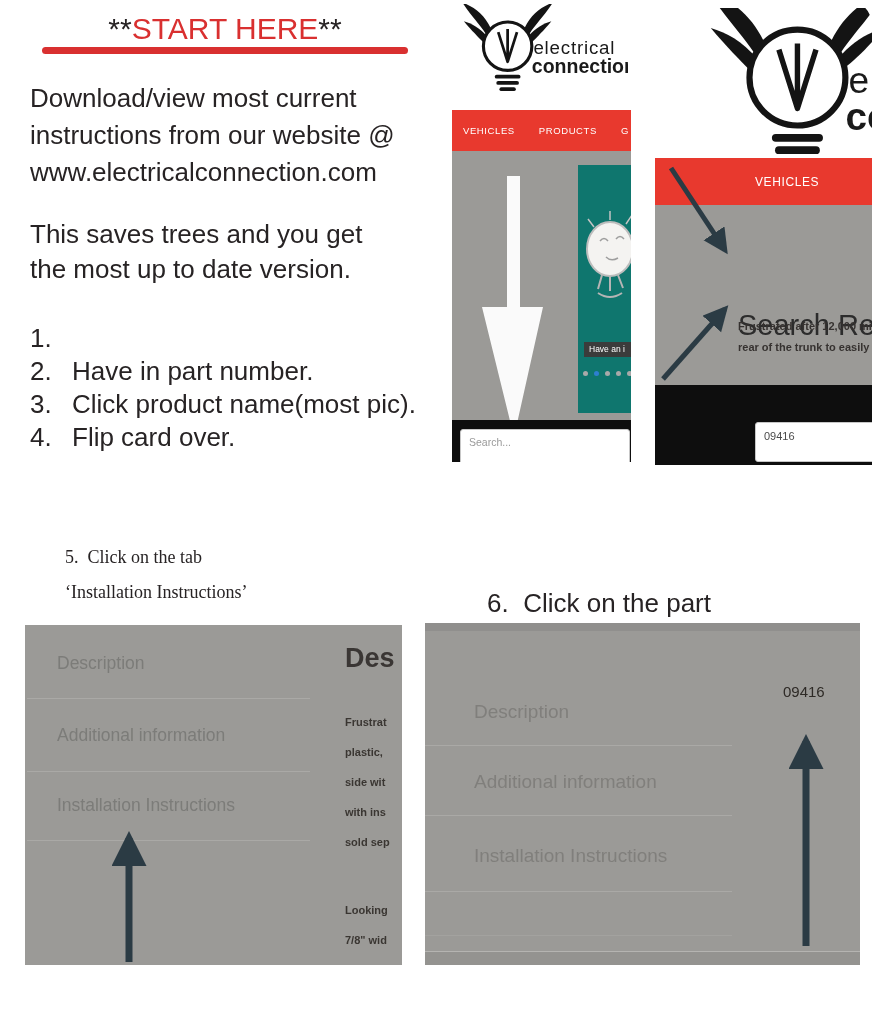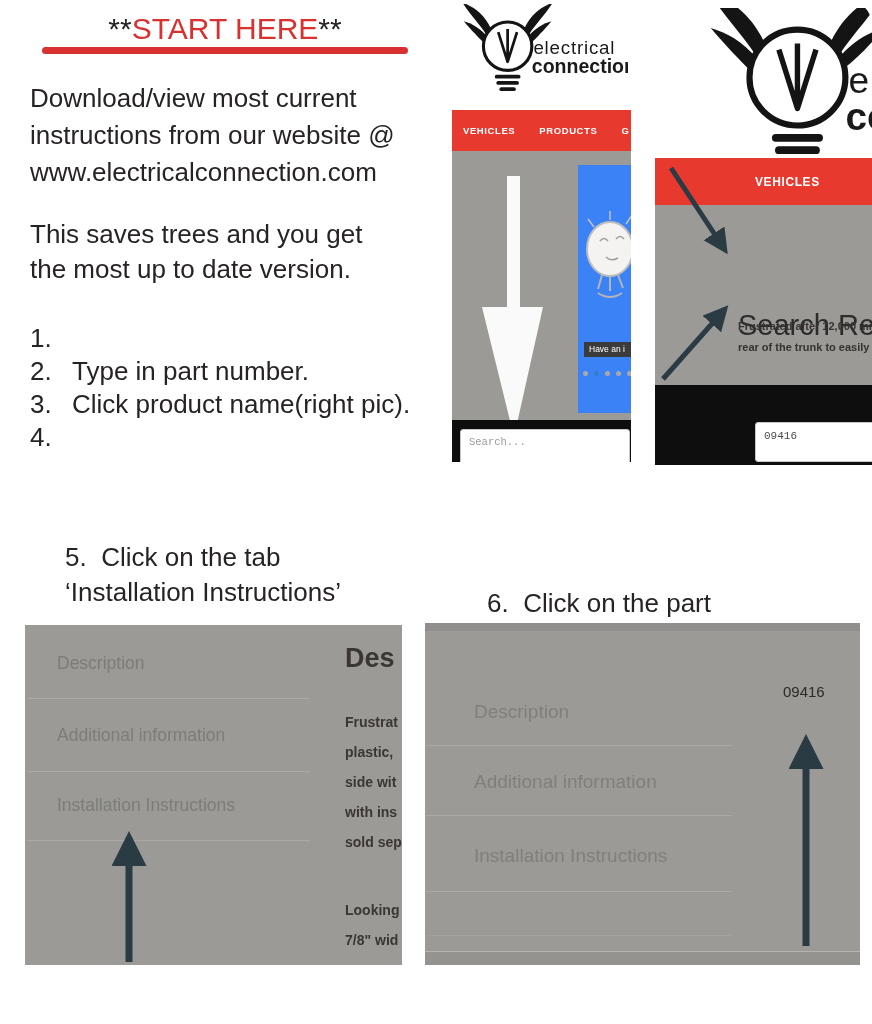--- a/index.html
+++ b/index.html
@@ -11,40 +11,40 @@
   .start-here{left:42px;top:12px;width:366px;text-align:center;font-size:30px;color:#d93030;white-space:pre;}
   .start-here .ast{color:#272324;}
   .red-bar{left:42px;top:47px;width:366px;height:7px;background:#d93030;border-radius:4px;}
   .para{font-size:26px;line-height:37px;color:#272324;white-space:pre;}
   #para1{left:30px;top:80px;}
   #para2{left:30px;top:217px;line-height:35px;}
   .steps{left:30px;top:322px;font-size:26px;line-height:33px;}
   .step-row{display:flex;}
   .step-num{width:42px;flex:0 0 42px;}
 
-  .step5{left:65px;top:540px;font-size:26px;line-height:35px;white-space:pre;}
+  .step5{left:65px;top:540px;font-size:18px;line-height:35px;white-space:pre;font-family:Liberation Serif, serif;}
   .step6{left:487px;top:518px;font-size:26px;line-height:34px;white-space:pre;}
   .warn{font-size:24px;color:#e02b25;}
   .warn .ast{color:#272324;}
 
   
   .shot{overflow:hidden;background:#fff;}
   .navbar{position:absolute;left:0;right:0;background:#e8392e;display:flex;align-items:center;color:#fff;}
-  .navbar span{letter-spacing:0.6px;font-weight:bold;}
+  .navbar span{letter-spacing:0.6px;}
   .graybody{position:absolute;left:0;right:0;background:#9b9a97;}
   .blackbar{position:absolute;left:0;right:0;background:#0e0e0e;}
   .searchbox{position:absolute;background:#fff;border:1px solid #c7c7c7;border-radius:3px;
-    font-family:Liberation Mono, monospace;font-size:10.5px;color:#555;padding:0 0 13px 8px;outline:none;}
+    font-family:Liberation Sans, sans-serif;font-size:10.5px;color:#555;padding:0 0 13px 8px;outline:none;}
   .searchbox::placeholder{color:#9a9a9a;}
 
   
   #shotA{left:452px;top:0;width:179px;height:462px;}
   #shotA .navbar{top:110px;height:41px;font-size:9.5px;padding-left:11px;gap:24px;}
   #shotA .graybody{top:151px;height:269px;}
-  #cardA{position:absolute;left:126px;top:165px;width:62px;height:248px;background:#3b82f6;}
+  #cardA{position:absolute;left:126px;top:165px;width:62px;height:248px;background:#0f766e;}
   #cardA .caption{position:absolute;left:6px;top:177px;width:70px;height:15px;background:#3b3b3b;
     color:#fff;font-size:8.5px;line-height:15px;padding-left:5px;white-space:nowrap;overflow:hidden;}
   #cardA .dots{position:absolute;left:5px;top:206px;display:flex;gap:6px;}
   #cardA .dot{width:5px;height:5px;border-radius:50%;background:#a9a9a9;}
   #cardA .dot.active{background:#2e7fd0;}
   #shotA .blackbar{top:420px;height:42px;}
   #searchA{left:8px;top:429px;width:160px;height:23px;}
 
   
   #shotB{left:655px;top:8px;width:217px;height:457px;}
@@ -64,21 +64,21 @@
   #shotC{left:25px;top:625px;width:377px;height:340px;background:#9b9a97;}
   #shotD{left:425px;top:623px;width:435px;height:342px;background:#9b9a97;}
   .tab{position:absolute;white-space:nowrap;margin-left:19px;}
   .divider{position:absolute;height:1px;background:#aaa9a6;}
   #shotC .tab{left:13px;font-size:17.5px;color:#7c7c79;}
   #tabC1{top:28px;color:#c84b49;}
   #tabC2{top:100px;}
   #tabC3{top:170px;}
   #shotC .divider{left:2px;width:283px;}
   #panelC-head{position:absolute;left:320px;top:18px;font-size:27px;font-weight:bold;color:#3a3634;white-space:nowrap;}
-  .panelC-lines{position:absolute;left:320px;font-size:14px;font-weight:bold;color:#3a3632;line-height:30px;white-space:pre;}
+  .panelC-lines{position:absolute;left:320px;font-size:11px;font-weight:bold;color:#3a3632;line-height:30px;white-space:pre;}
   #shotD .tab{left:30px;font-size:19px;color:#807f7c;}
   #tabD1{top:78px;}
   #tabD2{top:148px;}
   #tabD3{top:222px;color:#e8473c;}
   #shotD .divider{left:0;width:307px;}
   #dstrip{position:absolute;left:0;top:0;width:435px;height:8px;background:#908f8d;}
   #dband{position:absolute;left:0;top:328px;width:435px;height:14px;background:#949390;border-top:1px solid #b5b4b1;}
   #partnum{position:absolute;left:358px;top:60px;font-size:15px;color:#2e2a26;cursor:pointer;}
 </style>
 </head>
@@ -94,28 +94,29 @@
   <div class="abs para" id="para1">Download/view most current
 instructions from our website @
 www.electricalconnection.com</div>
 
   <div class="abs steps">
     <div class="step-row">
       <span class="step-num">1.</span>
     </div>
     <div class="step-row">
       <span class="step-num">2.</span>
-      <span>Type in part number.</span>
+      <span>Have in part number.</span>
     </div>
     <div class="step-row">
       <span class="step-num">3.</span>
-      <span>Click product name(right pic).</span>
+      <span>Click product name(most pic).</span>
     </div>
     <div class="step-row">
       <span class="step-num">4.</span>
+      <span>Flip card over.</span>
     </div>
   </div>
 
   <div class="abs step5">5.  Click on the tab
 ‘Installation Instructions’</div>
 
   <div class="abs step6">
     <div>6.  Click on the part
 number that appears.</div>
   </div>

